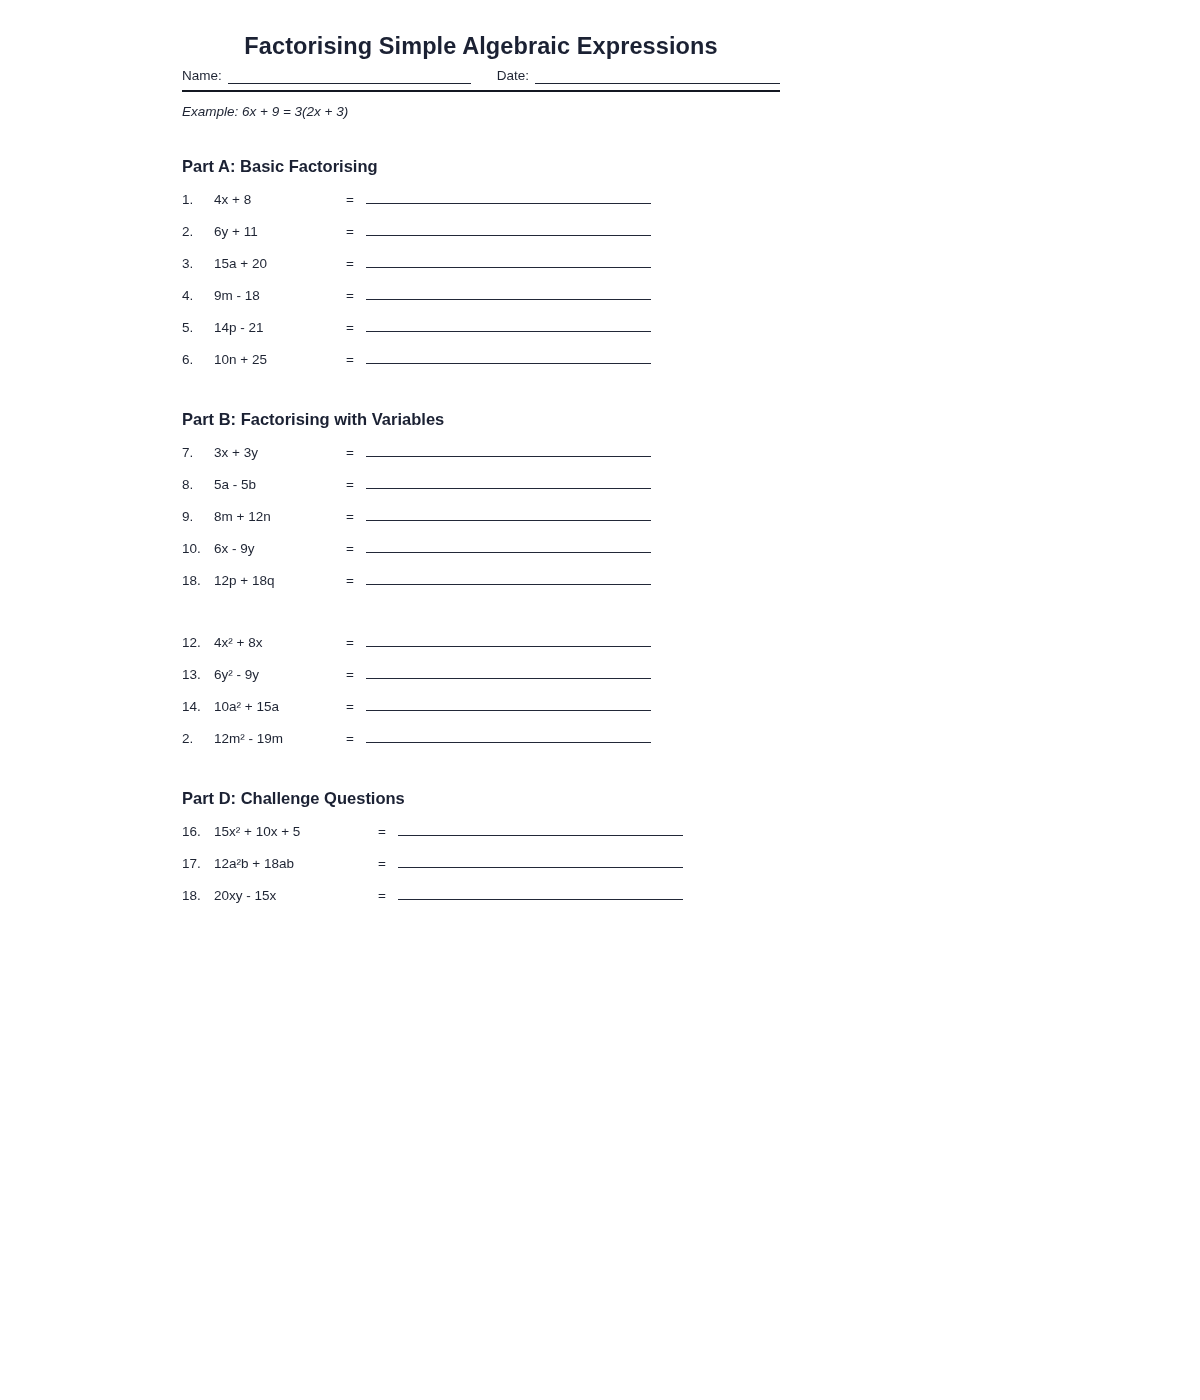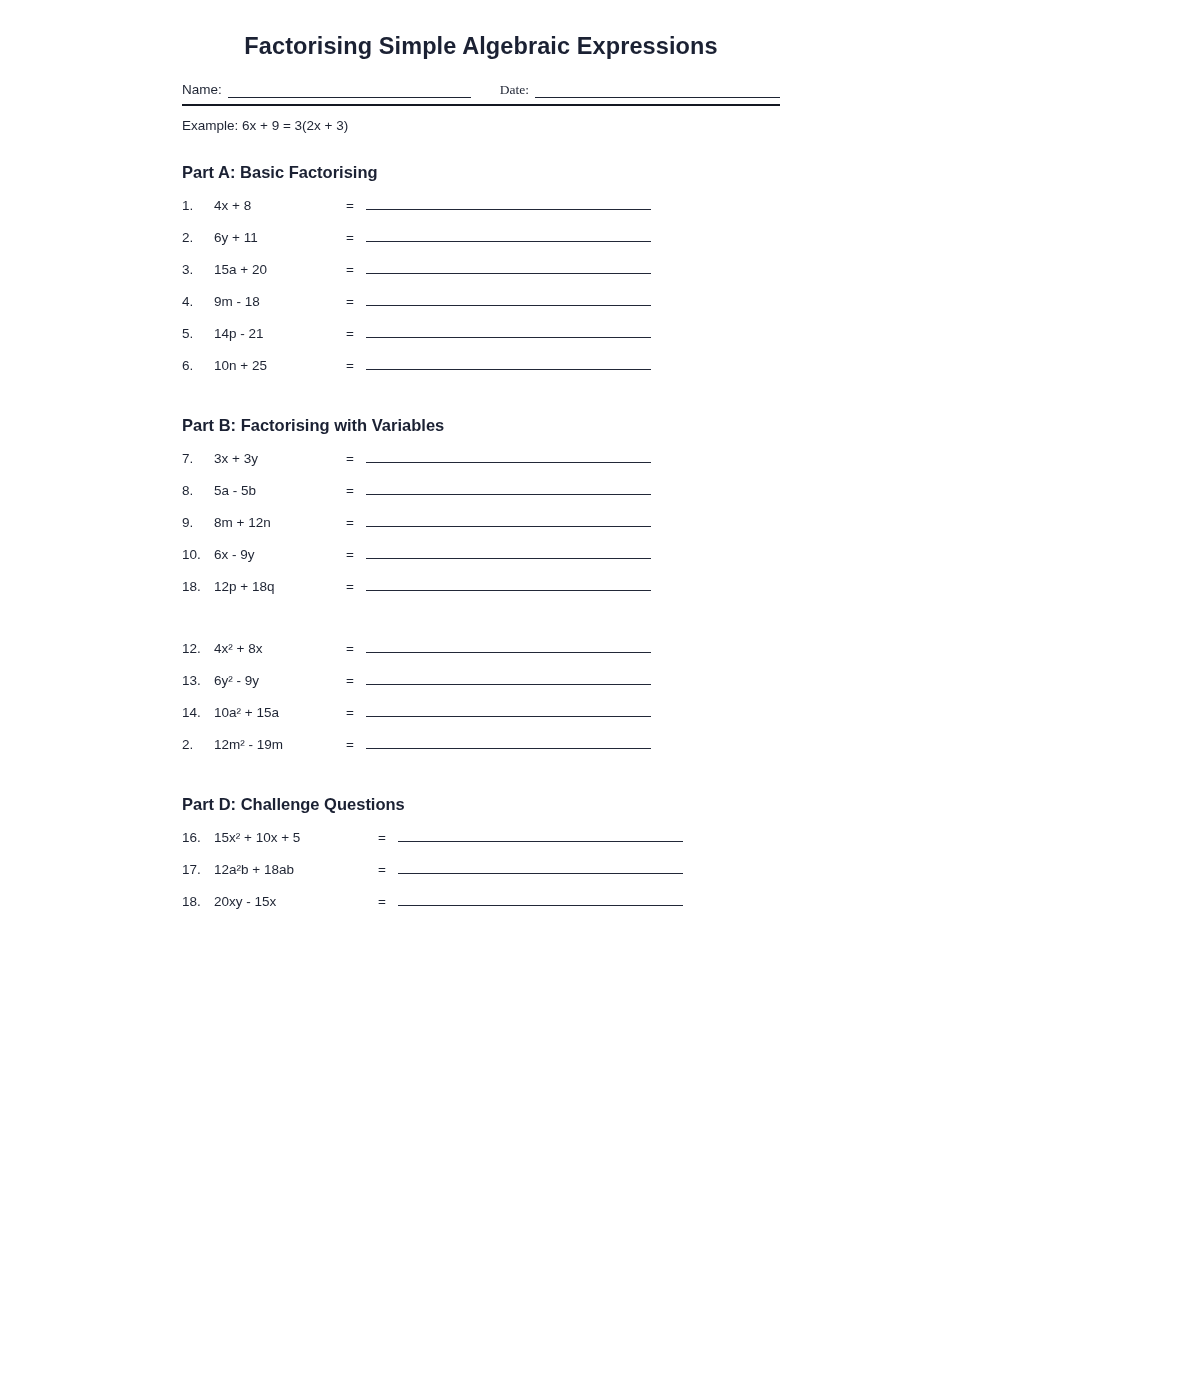--- a/index.html
+++ b/index.html
@@ -32,21 +32,21 @@
     font-size: 23.5px;
     font-weight: bold;
     letter-spacing: 0.1px;
     color: #1b2133;
   }
 
   
   .namedate {
     display: flex;
     align-items: flex-end;
-    margin-top: 22px;
+    margin-top: 8px;
     font-size: 13.5px;
     color: #1e2433;
     text-align: right;
   }
   .field {
     display: flex;
     align-items: flex-end;
     white-space: nowrap;
   }
   .field-label {
@@ -54,46 +54,47 @@
     line-height: 16px;
     color: #1e2433;
   }
   .field-rule {
     display: inline-block;
     border-bottom: 1.4px solid #1e2433;
     height: 14px;
     margin-left: 6px;
   }
   .field-name .field-rule { width: 243px; }
-  .field-date { margin-left: auto; font-family: Liberation Serif, serif; }
+  .field-date { margin-left: auto; }
   .field-date .field-rule { width: 245px; }
 
   .header-rule {
     margin: 6px 0 0 0;
     border: none;
     border-top: 2.6px solid #141822;
     width: 100%;
   }
 
   
   .instructions {
     margin-top: 26px;
     font-size: 13.5px;
     line-height: 19px;
     color: #1e2433;
   }
   .instructions .lead { font-weight: bold; }
   .example {
     margin-top: 12px;
     font-size: 13.5px;
-    color: #1e2433;
-  }
-
-  
-  .section { margin-top: 30px; }
+    font-style: italic;
+    color: #1e2433;
+  }
+
+  
+  .section { margin-top: 38px; }
   .section + .section { margin-top: 30px; }
   .section-title {
     margin: 0 0 12px 0;
     font-size: 16.5px;
     font-weight: bold;
     color: #1b2133;
   }
 
   .qlist { display: block; }
 

